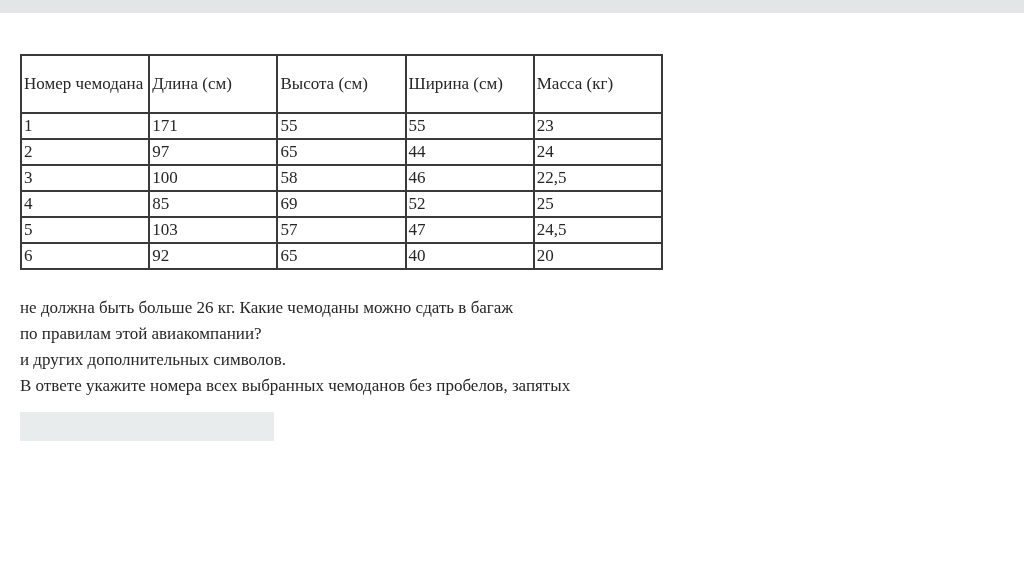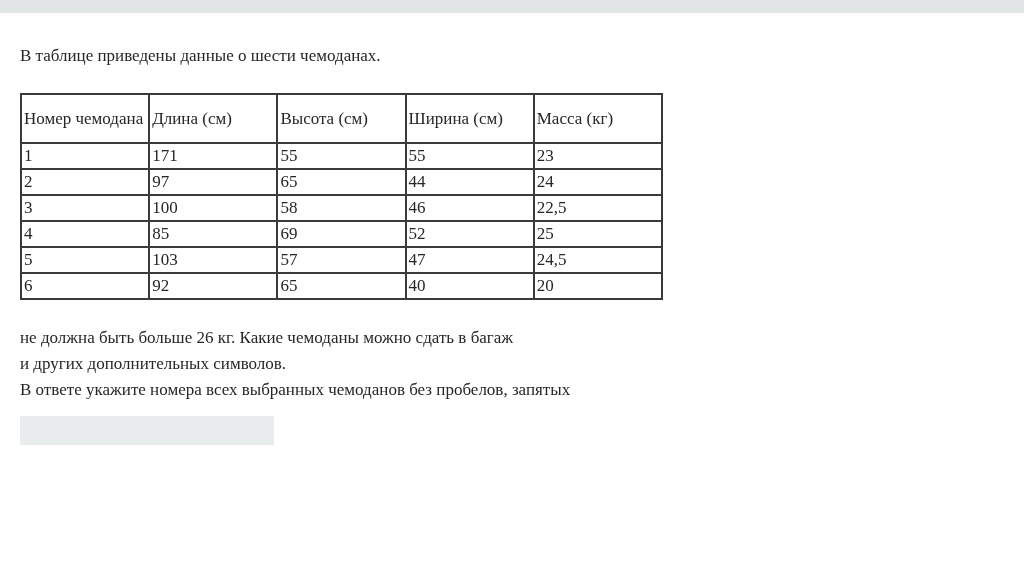--- a/index.html
+++ b/index.html
@@ -40,21 +40,21 @@
   table.suitcases td {
     border: 2px solid var(--table-border, #3a3a3a);
     font-weight: normal;
     font-size: 17px;
     text-align: left;
     vertical-align: middle;
     padding: 1px 2px;
     line-height: 22px;
     overflow: hidden;
   }
-  table.suitcases th { height: 49px; margin-top: 8px; }
+  table.suitcases th { height: 58px; margin-top: 8px; }
   table.suitcases td { height: 25px; }
   .question {
     margin-top: 25px;
   }
   .q-line {
     text-align: justify;
     line-height: 26px;
   }
   .answer-input {
     display: block;
@@ -72,21 +72,20 @@
   }
 </style>
 </head>
 <body>
 
 <div class="top-bar"></div>
 
 <div class="content">
 
 
-  <div class="intro">В таблице приведены данные о шести чемоданах.</div>
 
   <table class="suitcases">
     <thead>
       <tr>
         <th>Номер чемодана</th>
         <th>Длина (см)</th>
         <th>Высота (см)</th>
         <th>Ширина (см)</th>
         <th>Масса (кг)</th>
       </tr>
@@ -132,19 +131,20 @@
         <td>92</td>
         <td>65</td>
         <td>40</td>
         <td>20</td>
       </tr>
     </tbody>
   </table>
 
   <div class="question">
     <div class="q-line">не должна быть больше 26 кг. Какие чемоданы можно сдать в багаж</div>
+    <div class="q-line">по правилам этой авиакомпании?</div>
     <div class="q-line">и других дополнительных символов.</div>
     <div class="q-line">В ответе укажите номера всех выбранных чемоданов без пробелов, запятых</div>
   </div>
 
   <input type="text" class="answer-input" value="" style="">
 
 </div>
 
 </body></html>

